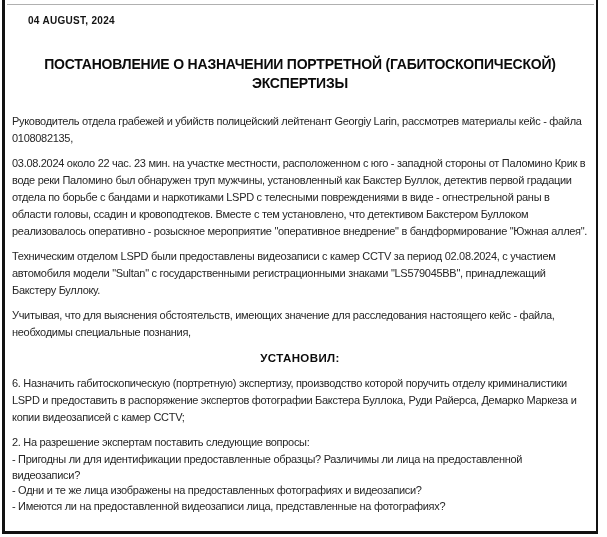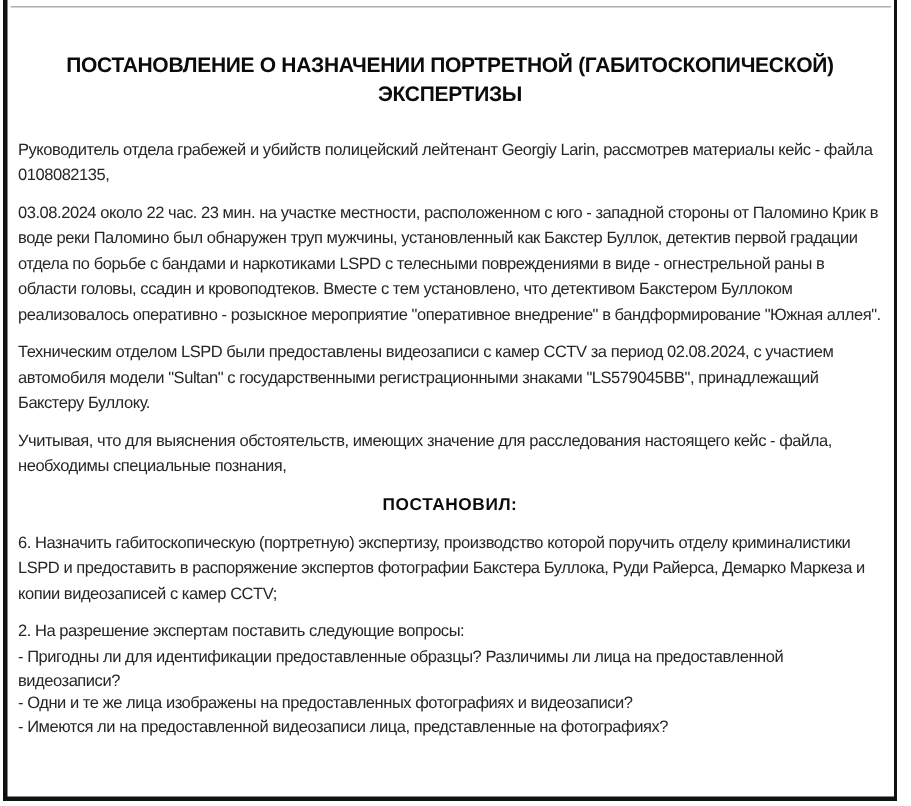--- a/index.html
+++ b/index.html
@@ -85,33 +85,34 @@
       line-height: 17px;
     }
   </style>
 </head>
 <body style="background: rgb(255, 255, 255);">
 
 <div class="doc-frame" style="border-color: rgb(17, 17, 17);">
   <div class="top-divider" style="background: rgb(176, 176, 176);"></div>
   <div class="doc-content" style="color: rgb(38, 38, 38);">
 
+    <div class="doc-date">04 AUGUST, 2024</div>
 
     <h1 class="doc-title" style="color: rgb(11, 11, 11);">ПОСТАНОВЛЕНИЕ О НАЗНАЧЕНИИ ПОРТРЕТНОЙ (ГАБИТОСКОПИЧЕСКОЙ) ЭКСПЕРТИЗЫ</h1>
 
     <p class="para intro">Руководитель отдела грабежей и убийств полицейский лейтенант Georgiy Larin, рассмотрев материалы кейс - файла 0108082135,</p>
 
 
     <p class="para">03.08.2024 около 22 час. 23 мин. на участке местности, расположенном с юго - западной стороны от Паломино Крик в воде реки Паломино был обнаружен труп мужчины, установленный как Бакстер Буллок, детектив первой градации отдела по борьбе с бандами и наркотиками LSPD с телесными повреждениями в виде - огнестрельной раны в области головы, ссадин и кровоподтеков. Вместе с тем установлено, что детективом Бакстером Буллоком реализовалось оперативно - розыскное мероприятие "оперативное внедрение" в бандформирование "Южная аллея".</p>
 
     <p class="para">Техническим отделом LSPD были предоставлены видеозаписи с камер CCTV за период 02.08.2024, с участием автомобиля модели "Sultan" с государственными регистрационными знаками "LS579045BB", принадлежащий Бакстеру Буллоку.</p>
 
     <p class="para">Учитывая, что для выяснения обстоятельств, имеющих значение для расследования настоящего кейс - файла, необходимы специальные познания,</p>
 
-    <div class="section-heading" style="color: rgb(11, 11, 11);">ПОСТАНОВИЛ:</div>
+    <div class="section-heading" style="color: rgb(11, 11, 11);">УСТАНОВИЛ:</div>
 
     <p class="para">6. Назначить габитоскопическую (портретную) экспертизу, производство которой поручить отделу криминалистики LSPD и предоставить в распоряжение экспертов фотографии Бакстера Буллока, Руди Райерса, Демарко Маркеза и копии видеозаписей с камер CCTV;</p>
 
     <div class="questions">
       <p class="para lead">2. На разрешение экспертам поставить следующие вопросы:</p>
       <p class="para">- Пригодны ли для идентификации предоставленные образцы? Различимы ли лица на предоставленной видеозаписи?</p>
       <p class="para">- Одни и те же лица изображены на предоставленных фотографиях и видеозаписи?</p>
       <p class="para">- Имеются ли на предоставленной видеозаписи лица, представленные на фотографиях?</p>
     </div>
 

